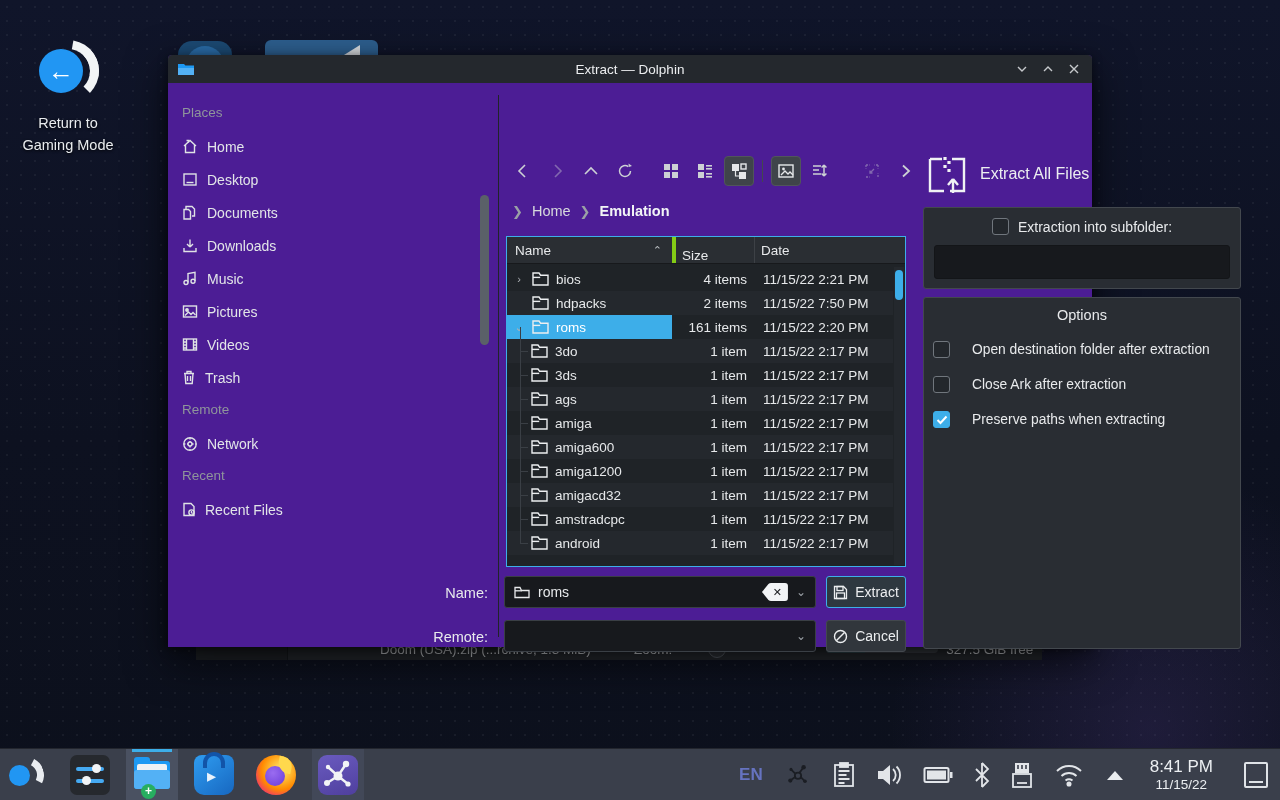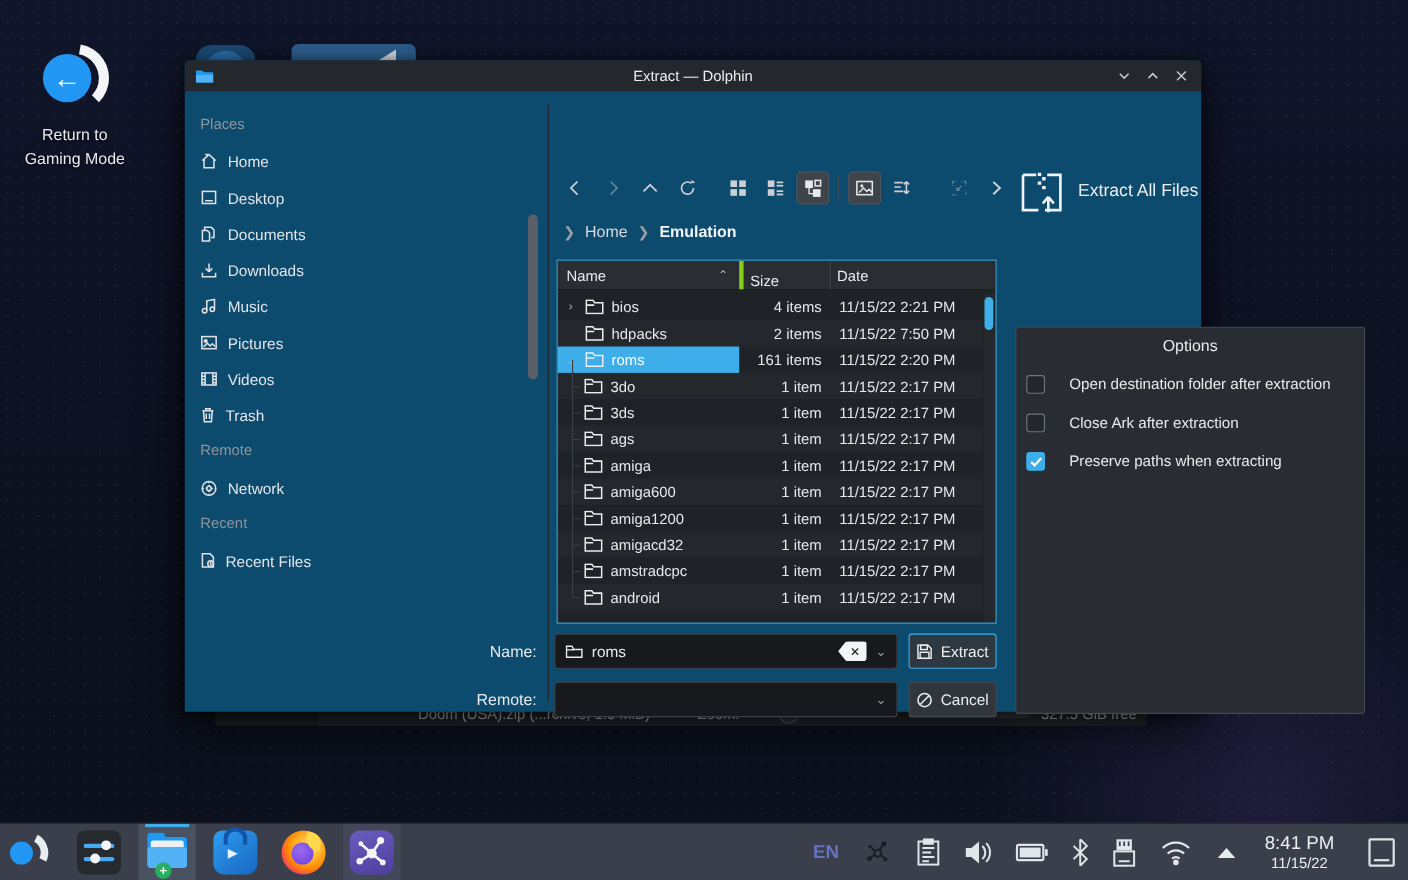--- a/index.html
+++ b/index.html
@@ -54,21 +54,21 @@
   .bgwin-slider .track { position:absolute; left:0; right:0; top:7px; height:4px; border-radius:2px; background:#3a3f45; }
   .bgwin-slider .knob { position:absolute; left:26px; top:0; width:18px; height:18px; border-radius:50%;
      background:#2d3137; border:1px solid #52575e; }
   .bgwin-cap { position:relative; width:112px; height:8px; margin-left:16px; border-radius:4px;
      background:#3a3f45; overflow:hidden; }
   .bgwin-cap::before { content:""; position:absolute; left:0; top:0; bottom:0; width:35%; background:#30464e; }
   .bgwin-free { margin-left:8px; white-space:nowrap; }
 
   
   .dialog { position:absolute; left:168px; top:55px; width:924px; height:592px;
-    background:#0c4a6e; box-shadow:0 14px 42px rgba(0,0,0,.65), 0 2px 10px rgba(0,0,0,.5);
+    background:#4c1d95; box-shadow:0 14px 42px rgba(0,0,0,.65), 0 2px 10px rgba(0,0,0,.5);
     border-radius:4px 4px 0 0; }
   .titlebar { position:absolute; left:0; top:0; right:0; height:28px; background:#24282d;
     border-radius:4px 4px 0 0; display:flex; align-items:center; }
   .titlebar .app-icon { margin-left:10px; }
   .title-text { position:absolute; left:0; right:0; text-align:center; color:#eceef0; font-size:13.5px; }
   .win-btns { position:absolute; right:10px; top:0; height:28px; display:flex; gap:10px; align-items:center; color:#c6c9cc; }
   .win-btn { width:16px; height:16px; display:flex; align-items:center; justify-content:center; }
 
   
   .places { position:absolute; left:0; top:28px; width:140px; bottom:0; padding:14px 0 0 14px; }
@@ -631,20 +631,27 @@
     <span>
       <svg width="42" height="42" viewBox="0 0 42 42" fill="none" stroke="#f0f2f4" stroke-width="2.4">
         <path d="M4 6 h12 M26 6 h12 v32 h-14 M4 6 v32 h14"></path>
         <path d="M19 4 v3 M23 8 v3 M19 12 v3 M23 16 v3" stroke-width="3.2"></path>
         <path d="M27 38 v-14 M27 24 l-5 6 M27 24 l5 6" transform="translate(0,2)"></path>
       </svg>
     </span>
     <span class="txt">Extract All Files</span>
   </div>
 
+  <div class="groupbox gb-sub">
+    <div class="cbrow">
+      <span class="cb" id="cb-sub"></span>
+      <span>Extraction into subfolder:</span>
+    </div>
+    <input value="" style="">
+  </div>
 
   <div class="groupbox gb-opt">
     <div class="gb-title">Options</div>
     <div id="options-list">
         <div class="opt-row">
           <span class="cb "></span>
           <span>Open destination folder after extraction</span>
         </div>
         <div class="opt-row">
           <span class="cb "></span>

